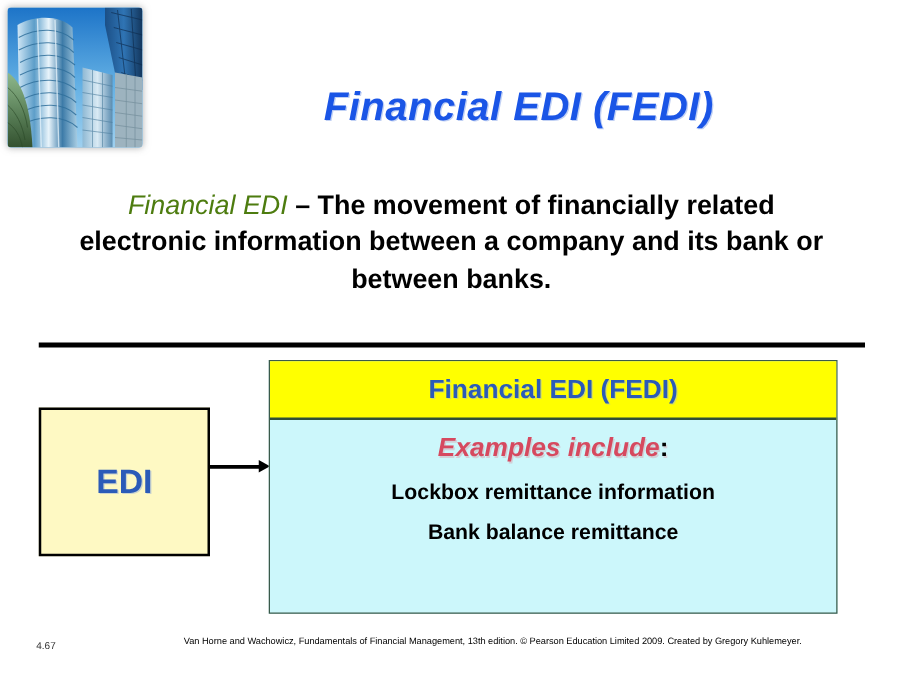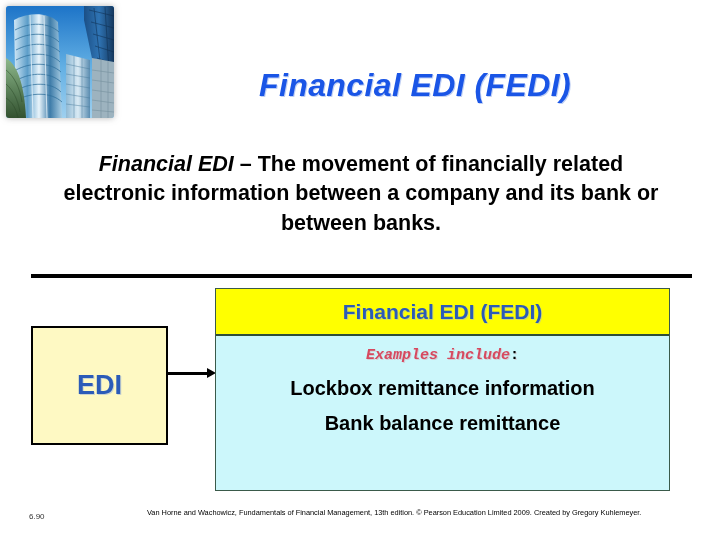--- a/index.html
+++ b/index.html
@@ -51,23 +51,23 @@
     left: 55px;
     top: 150px;
     width: 612px;
     text-align: center;
     font-size: 21.5px;
     font-weight: bold;
     color: #000000;
     line-height: 1.37;
   }
   #definition .term {
-    color: #000000;
+    color: #4d7c0f;
     font-style: italic;
-    font-weight: bold;
+    font-weight: normal;
   }
 
   
   #divider {
     position: absolute;
     left: 31px;
     top: 274px;
     width: 661px;
     height: 4px;
     background: #000000;
@@ -151,34 +151,33 @@
     font-weight: bold;
     text-shadow: 1px 1px 0 rgba(160,180,220,0.45);
   }
   #fedi-panel-body {
     height: 154px;
     box-sizing: border-box;
     padding-top: 11px;
     text-align: center;
   }
   #examples-lead {
-    font-size: 15px;
+    font-size: 21px;
     font-weight: bold;
     font-style: italic;
     color: #d6495f;
     text-shadow: 1px 1px 0 rgba(215,170,180,0.5);
     margin-bottom: 13px;
-    font-family: Liberation Mono, monospace;
   }
   #examples-lead .colon {
     color: #000000;
     font-style: normal;
   }
   .example-line {
-    font-size: 20px;
+    font-size: 17px;
     font-weight: bold;
     color: #000000;
     margin-bottom: 12px;
   }
 
   
   #slide-number {
     position: absolute;
     left: 29px;
     top: 512px;
@@ -314,14 +313,14 @@
     <div id="fedi-panel-header">Financial EDI (FEDI)</div>
     <div id="fedi-panel-body">
       <div id="examples-lead"><span>Examples include</span><span class="colon">:</span></div>
       <div class="example-line">Lockbox remittance information</div>
       <div class="example-line">Bank balance remittance</div>
     </div>
   </div>
 
 </div>
 
-<div id="slide-number">6.90</div>
+<div id="slide-number">4.67</div>
 <div id="footer-citation">Van Horne and Wachowicz, Fundamentals of Financial Management, 13th edition. © Pearson Education Limited 2009. Created by Gregory  Kuhlemeyer.</div>
 
 </body></html>

